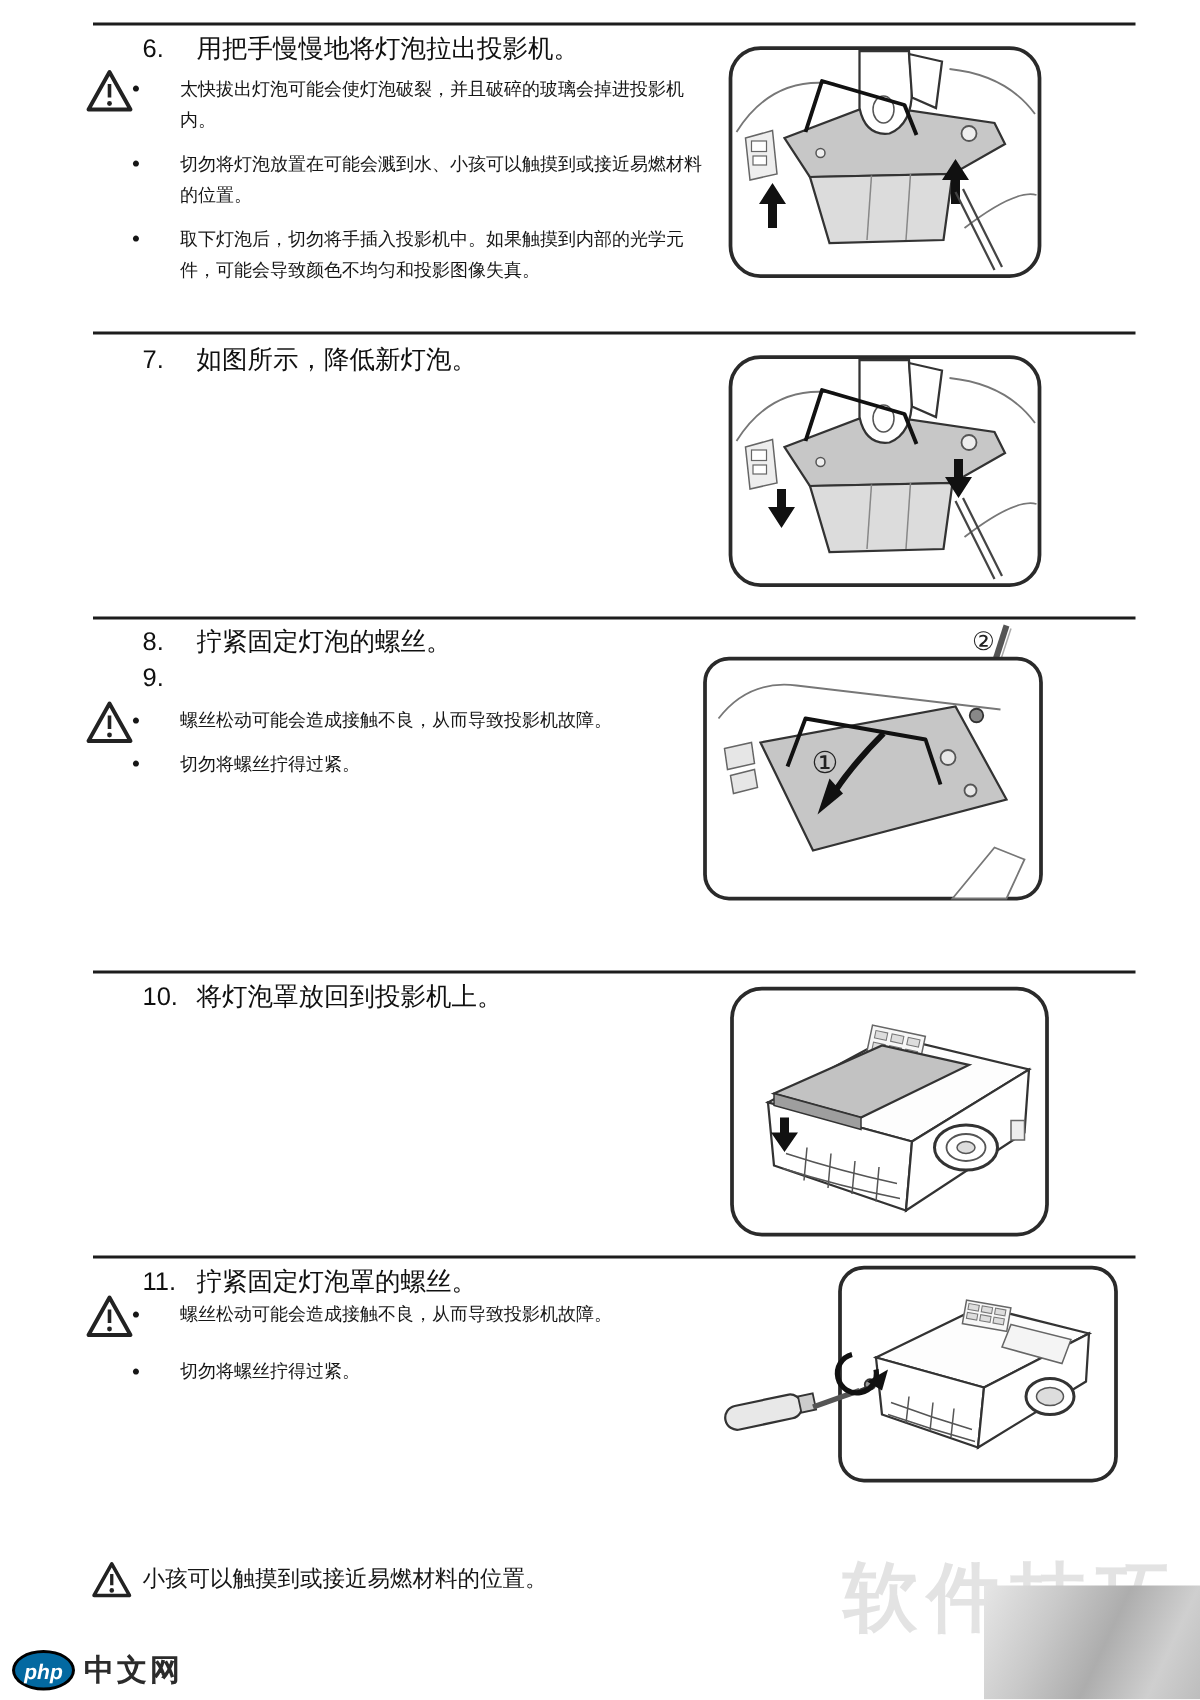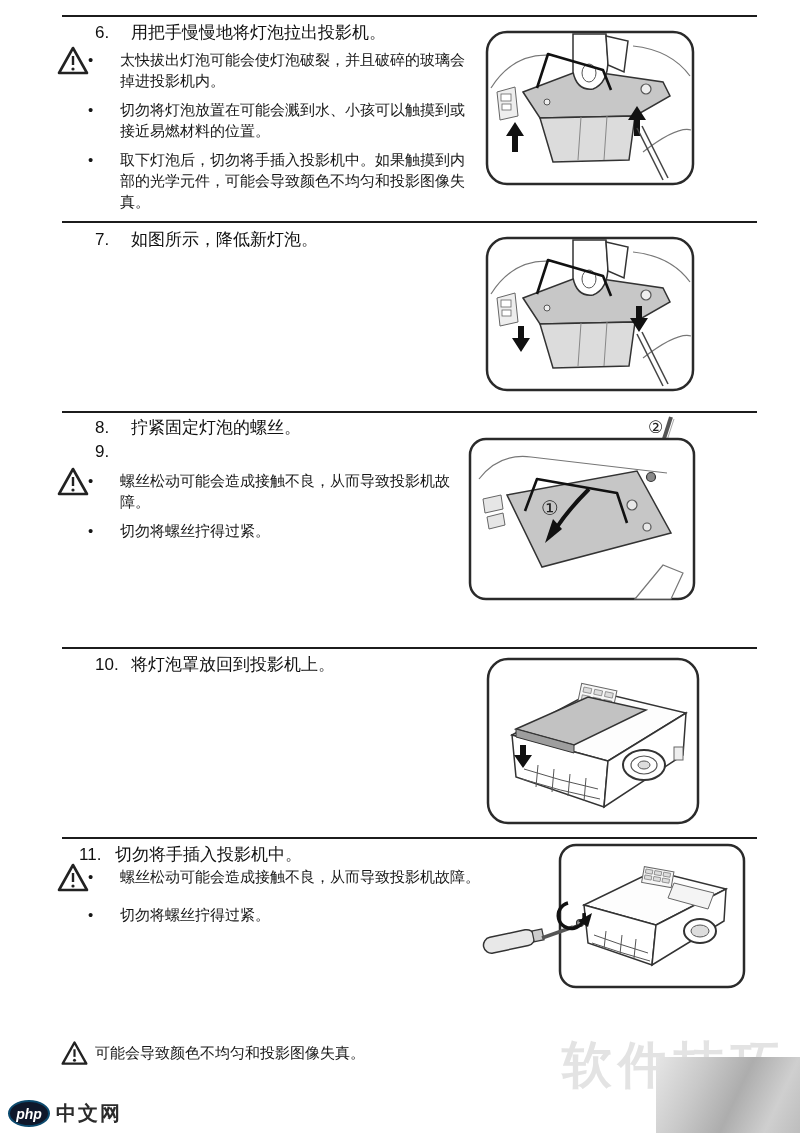--- a/index.html
+++ b/index.html
@@ -10,34 +10,34 @@
   }
   .sep{position:absolute;left:62px;width:695px;height:2px;background:#1c1c1c;}
   .step-heading{position:absolute;display:flex;font-size:17px;line-height:24px;color:#101010;}
   .step-num{width:36px;flex:0 0 36px;}
   .step-title{white-space:nowrap;}
   .warn-icon{position:absolute;}
   .bullets{position:absolute;}
   .bullet{display:flex;margin-bottom:8px;}
   .bullets-wide .bullet{margin-bottom:17px;}
   .bullet .dot{flex:0 0 32px;font-size:15px;line-height:21px;}
-  .bullet .txt{font-size:15px;line-height:21px;}
+  .bullet .txt{font-size:12px;line-height:21px;}
   .note-text{position:absolute;font-size:15px;line-height:21px;}
   .fig{position:absolute;}
   .wm-right{
     position:absolute;left:562px;top:1032px;font-size:50px;letter-spacing:6px;
     color:#e3e3e3;font-weight:bold;white-space:nowrap;z-index:2;
   }
   .gray-block{
     position:absolute;left:656px;top:1057px;width:144px;height:76px;z-index:3;
     background:linear-gradient(115deg,#e6e6e6 0%,#c9c9c9 30%,#adadad 55%,#cfcfcf 80%,#bdbdbd 100%);
   }
   .wm-left{position:absolute;left:8px;top:1100px;display:flex;align-items:center;z-index:4;}
   .php-oval{
-    width:42px;height:27px;border-radius:50%;background:#0f172a;border:2px solid #0c4a6e;
+    width:42px;height:27px;border-radius:50%;background:#0369a1;border:2px solid #000000;
     color:#fff;font-size:14px;font-weight:bold;font-style:italic;
     display:flex;align-items:center;justify-content:center;box-sizing:border-box;
   }
   .site-name{font-size:20px;font-weight:bold;color:#2b2b2b;margin-left:6px;letter-spacing:2px;}
   svg{display:block;}
 </style>
 </head>
 <body>
 
 <div id="page">
@@ -212,23 +212,23 @@
         <path d="M36,122 Q74,134 114,142" fill="none"></path>
         <line x1="52" y1="108" x2="50" y2="130"></line>
         <line x1="68" y1="112" x2="66" y2="135"></line>
         <line x1="84" y1="117" x2="82" y2="139"></line>
         <line x1="100" y1="121" x2="98" y2="144"></line>
       </g>
       <path d="M34,88 L40,88 L40,98 L46,98 L37,111 L28,98 L34,98 Z" fill="#111"></path>
     </svg>
   </div>
 
-  <div class="step-heading" style="left:79px;top:843px">
+  <div class="step-heading" style="left:95px;top:843px">
     <span class="step-num">11.</span>
-    <span class="step-title">切勿将手插入投影机中。</span>
+    <span class="step-title">拧紧固定灯泡罩的螺丝。</span>
   </div>
 
   <div class="warn-icon" style="left:56px;top:862px">
     <svg width="34" height="32" viewBox="0 0 34 32">
       <path d="M17,3 L31,28 L3,28 Z" fill="none" stroke="#222" stroke-width="2.6" stroke-linejoin="round"></path>
       <line x1="17" y1="11" x2="17" y2="20" stroke="#222" stroke-width="2.4"></line>
       <circle cx="17" cy="24" r="1.6" fill="#222"></circle>
     </svg>
   </div>
 
@@ -281,21 +281,21 @@
   </div>
 
 
   <div class="warn-icon" style="left:60px;top:1040px">
     <svg width="29" height="27" viewBox="0 0 34 32">
       <path d="M17,3 L31,28 L3,28 Z" fill="none" stroke="#222" stroke-width="2.8" stroke-linejoin="round"></path>
       <line x1="17" y1="11" x2="17" y2="20" stroke="#222" stroke-width="2.6"></line>
       <circle cx="17" cy="24" r="1.8" fill="#222"></circle>
     </svg>
   </div>
-  <div class="note-text" style="left:95px;top:1042px;width:400px">可能会导致颜色不均匀和投影图像失真。</div>
+  <div class="note-text" style="left:95px;top:1042px;width:400px">小孩可以触摸到或接近易燃材料的位置。</div>
 
   <div class="wm-right">软件技巧</div>
   <div class="gray-block"></div>
 
   <div class="wm-left">
     <span class="php-oval">php</span>
     <span class="site-name">中文网</span>
   </div>
 
 </div>

